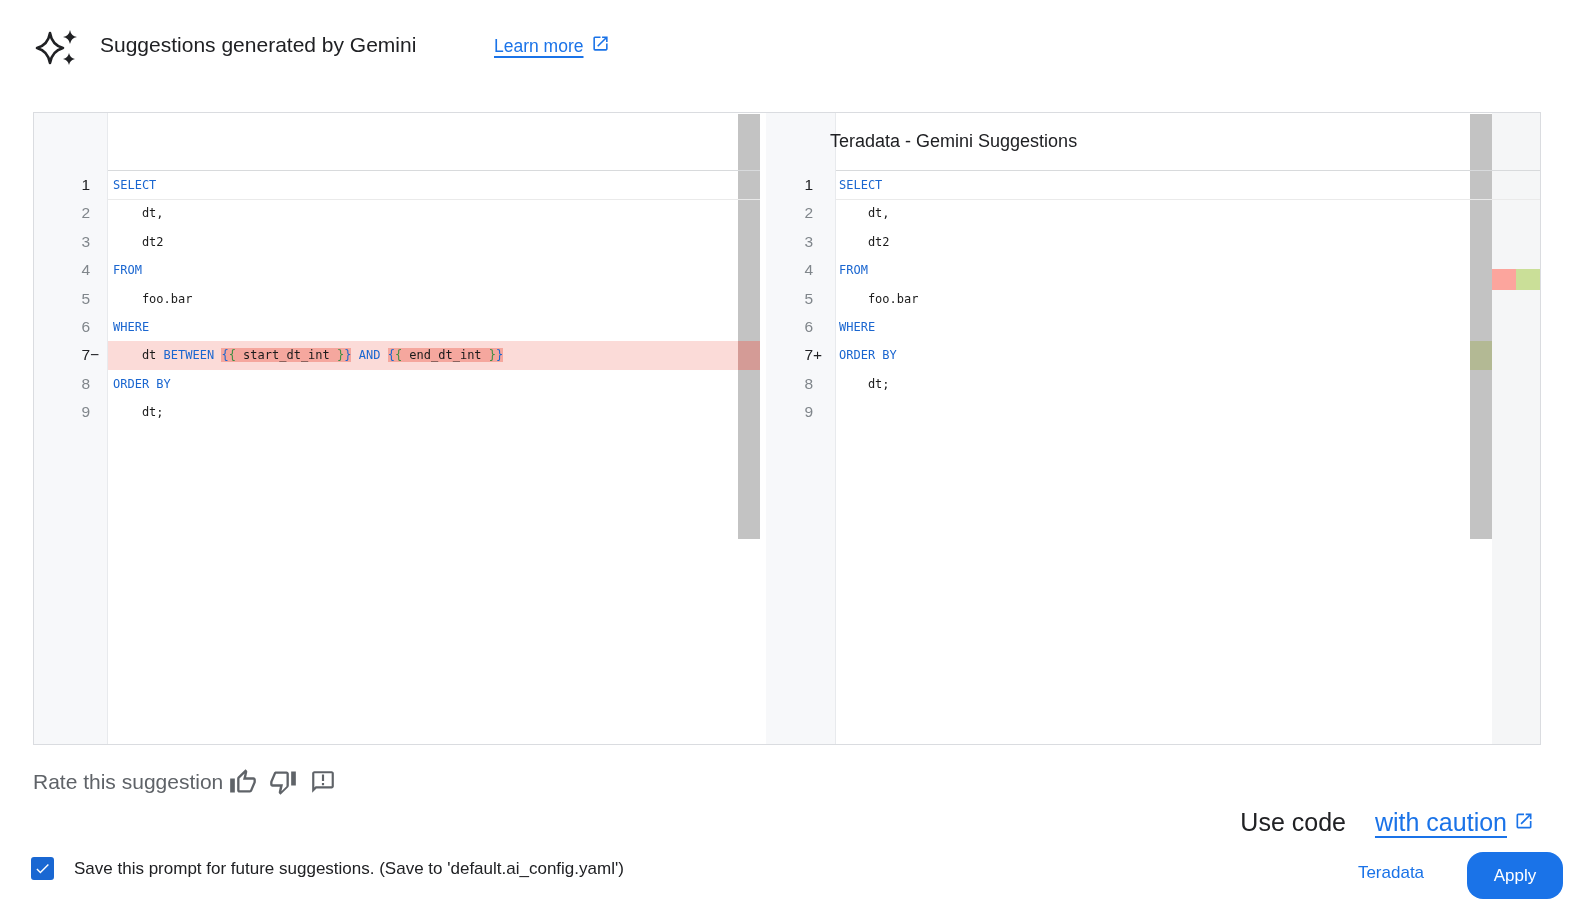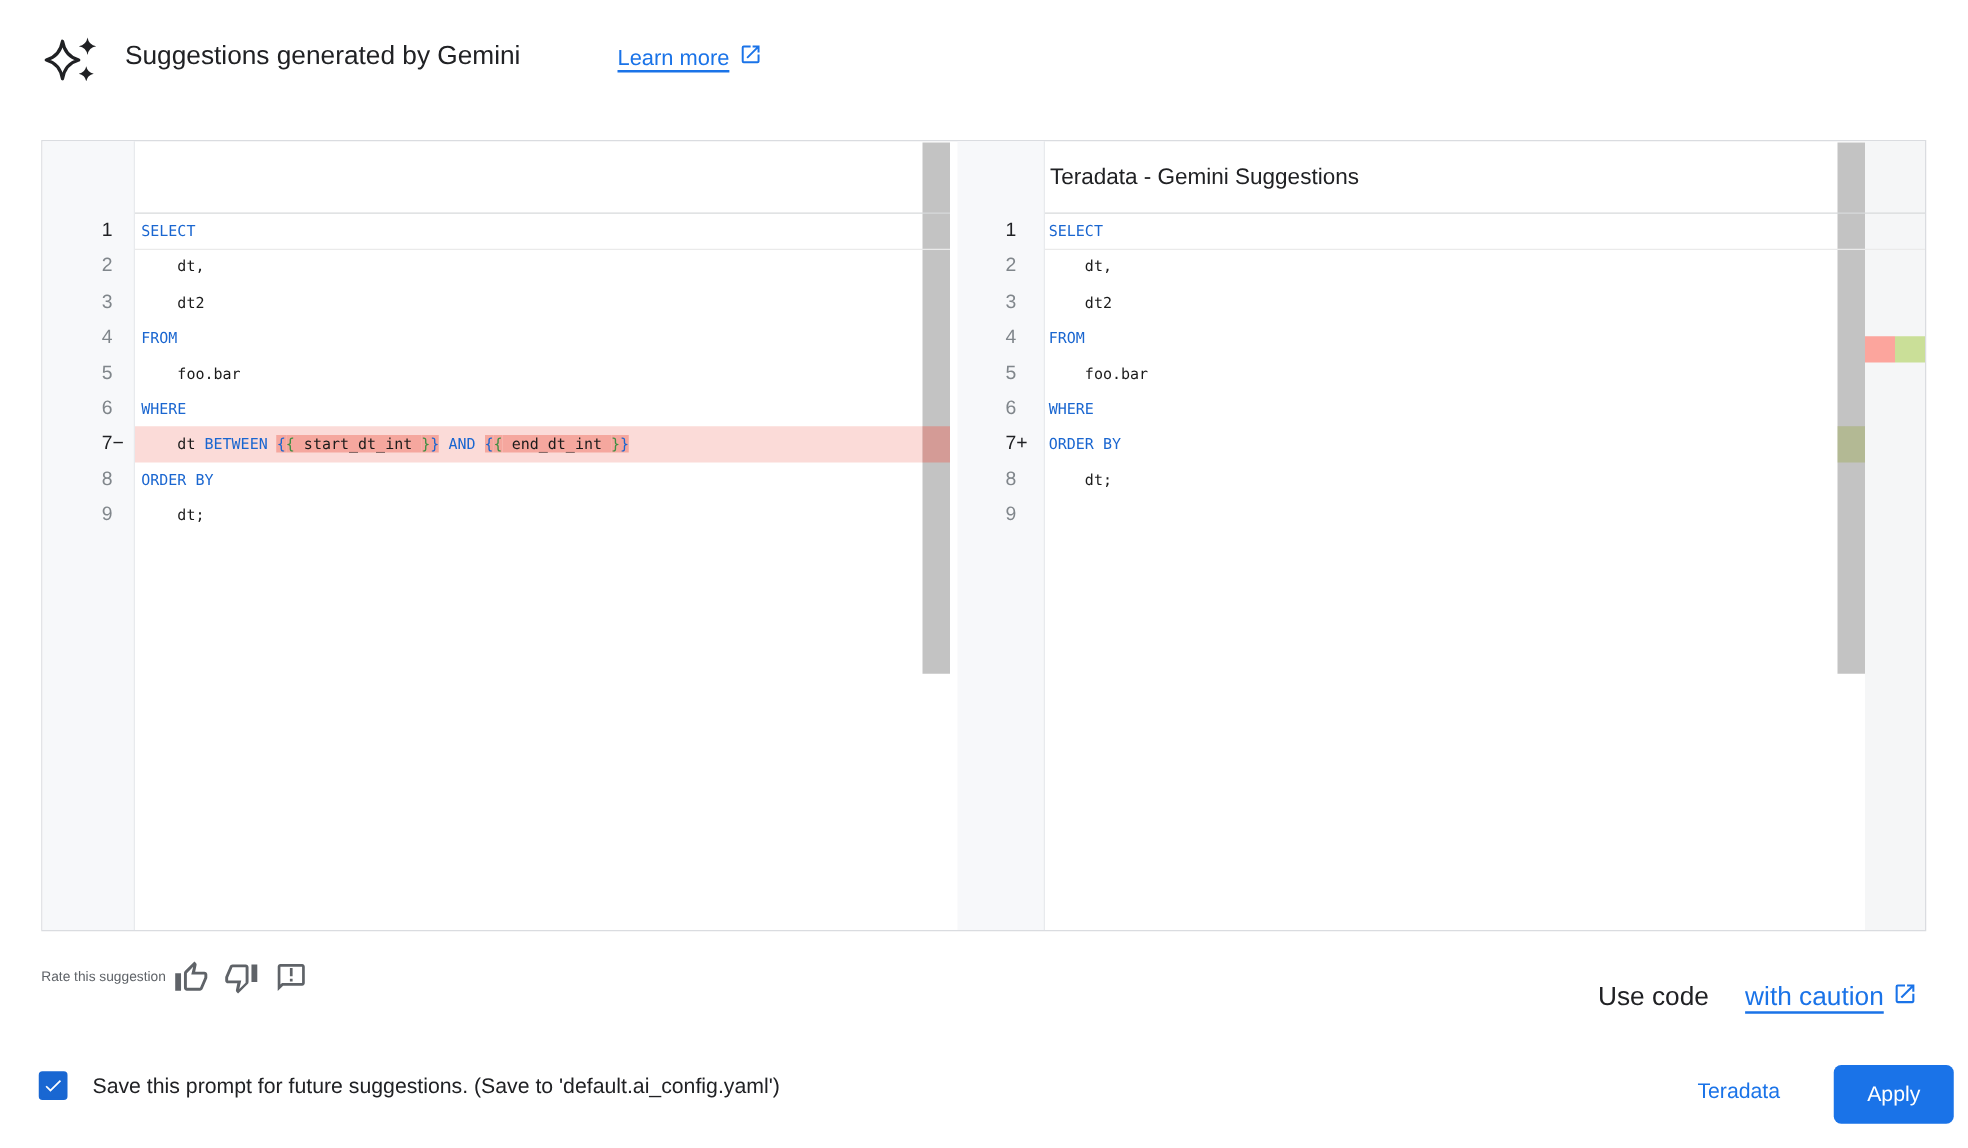--- a/index.html
+++ b/index.html
@@ -21,21 +21,21 @@
   #right-panel{left:732px;width:774px;}
 
   .gutter{position:absolute;left:0;top:0;bottom:0;background:var(--gutter-bg,#f7f8fa);
           border-right:1px solid #e8eaed;}
   #left-panel .gutter{width:73px;}
   #right-panel .gutter{width:69px;}
 
   .panel-title{position:absolute;top:0;height:57px;line-height:57px;font-size:18px;
                color:var(--text-primary,#202124);white-space:nowrap;z-index:2;}
   #left-panel .panel-title{left:84px;}
-  #right-panel .panel-title{left:74px;}
+  #right-panel .panel-title{left:64px;}
 
   .hborder{position:absolute;top:57px;height:1px;background:#d8dadc;right:0;z-index:6;}
   .active-border{position:absolute;top:86px;height:1px;background:#eaeaea;right:0;z-index:6;}
   #left-panel .hborder,#left-panel .active-border{left:74px;}
   #right-panel .hborder,#right-panel .active-border{left:70px;right:0;}
 
   .lines{position:absolute;top:58px;}
   #left-panel .lines{left:74px;right:0;}
   #right-panel .lines{left:70px;right:48px;}
   .crow{position:relative;height:28.4px;line-height:28.4px;white-space:pre;
@@ -67,43 +67,43 @@
   .sb-tint{position:absolute;left:0;right:0;top:227.4px;height:28.4px;}
   #left-panel .sb-tint{background:rgba(235,100,88,0.42);}
   #right-panel .sb-tint{background:rgba(150,165,60,0.35);}
 
   .ruler{position:absolute;top:0;bottom:0;left:726px;width:48px;background:#f5f6f7;z-index:3;}
   .ruler .rm{position:absolute;left:0;width:24px;top:156px;height:21px;background:var(--ruler-removed,#fca59d);}
   .ruler .am{position:absolute;left:24px;right:0;top:156px;height:21px;background:var(--ruler-added,#cadf98);}
 
   
   .rate-row{position:absolute;left:33px;top:767px;display:flex;align-items:center;}
-  .rate-lbl{font-size:11px;color:var(--text-secondary,#5f6368);}
+  .rate-lbl{font-size:21px;color:var(--text-secondary,#5f6368);}
   .icon-btn{border:none;background:none;padding:0;margin:0 5px;width:30px;height:30px;cursor:pointer;
             display:flex;align-items:center;justify-content:center;}
   .icon-btn svg{display:block;}
 
-  .usecode{position:absolute;right:40px;top:785px;display:flex;align-items:center;gap:7px;
-           font-size:21px;color:var(--text-primary,#202124);}
+  .usecode{position:absolute;right:40px;top:808px;display:flex;align-items:center;gap:7px;
+           font-size:25px;color:var(--text-primary,#202124);}
   .usecode a{display:flex;align-items:center;gap:7px;color:var(--accent-blue,#1a73e8);
              text-decoration:none;cursor:pointer;margin-left:22px;}
   .usecode a .lbl{text-decoration:underline;text-underline-offset:5px;text-decoration-thickness:2px;}
 
   .checkbox{position:absolute;left:31px;top:857px;width:23px;height:23px;border-radius:3px;
             border:2px solid var(--checkbox-bg,#1967d2);box-sizing:border-box;background:#fff;cursor:pointer;
             display:flex;align-items:center;justify-content:center;}
   .checkbox.on{background:var(--checkbox-bg,#1967d2);}
   .checkbox svg{display:none;}
   .checkbox.on svg{display:block;}
   .save-lbl{position:absolute;left:74px;top:859px;font-size:17px;color:var(--text-primary,#202124);cursor:default;}
 
   .dismiss{position:absolute;left:1346px;top:857px;width:90px;height:32px;border:none;background:none;
            font-family:"Liberation Sans",sans-serif;font-size:17px;font-weight:500;
            color:var(--accent-blue,#1a73e8);cursor:pointer;}
-  .apply{position:absolute;left:1467px;top:852px;width:96px;height:47px;border:none;border-radius:6px;
+  .apply{position:absolute;left:1467px;top:852px;width:96px;height:47px;border:none;border-radius:16px;
          background:var(--apply-button-bg,#1a73e8);color:#fff;font-family:"Liberation Sans",sans-serif;
          font-size:17px;font-weight:500;cursor:pointer;}
 </style>
 </head>
 <body>
 
 <div class="page">
 
   <span class="sparkle">
     <svg width="46" height="40" viewBox="0 0 46 40">

